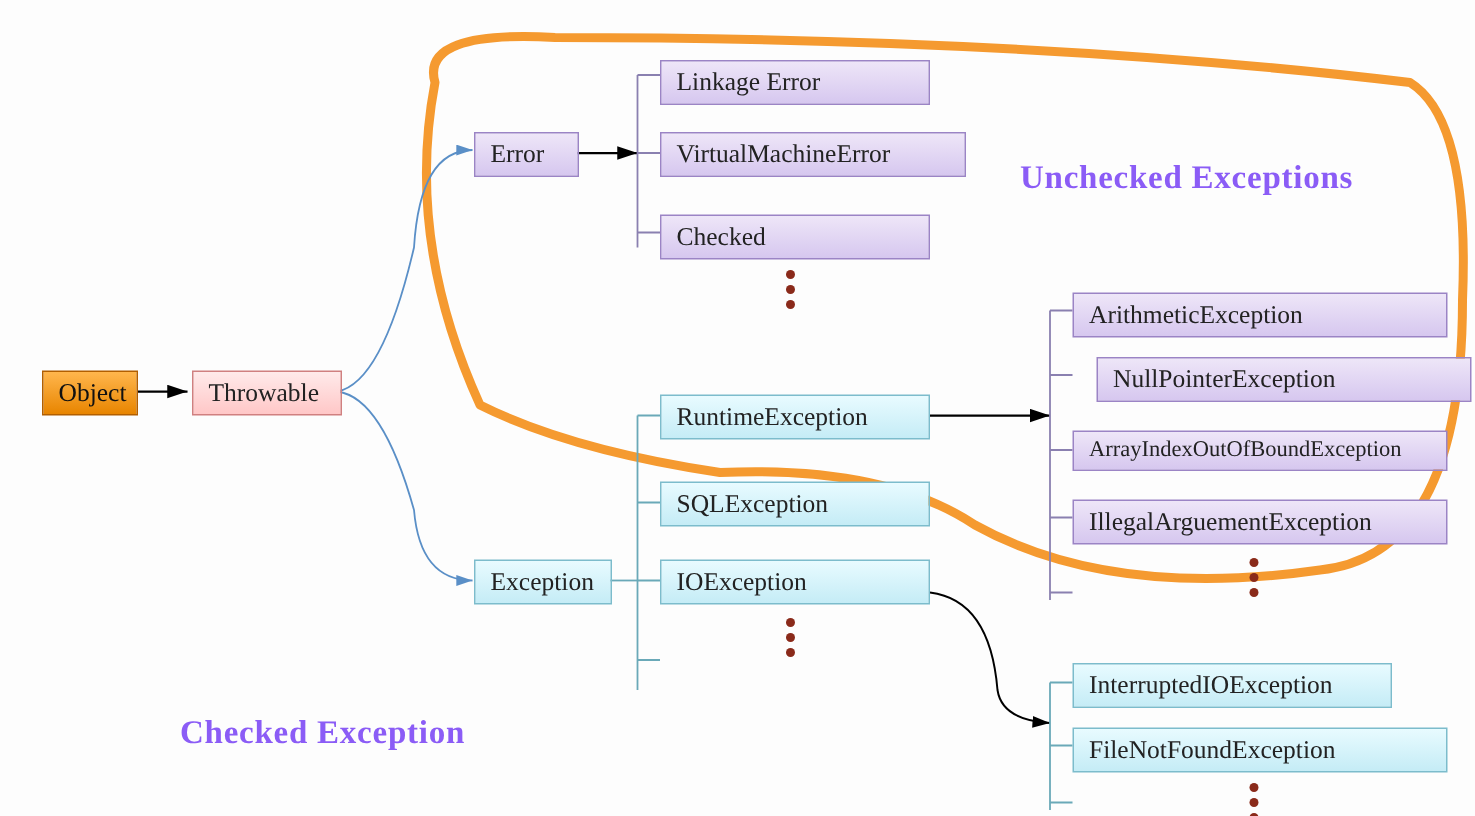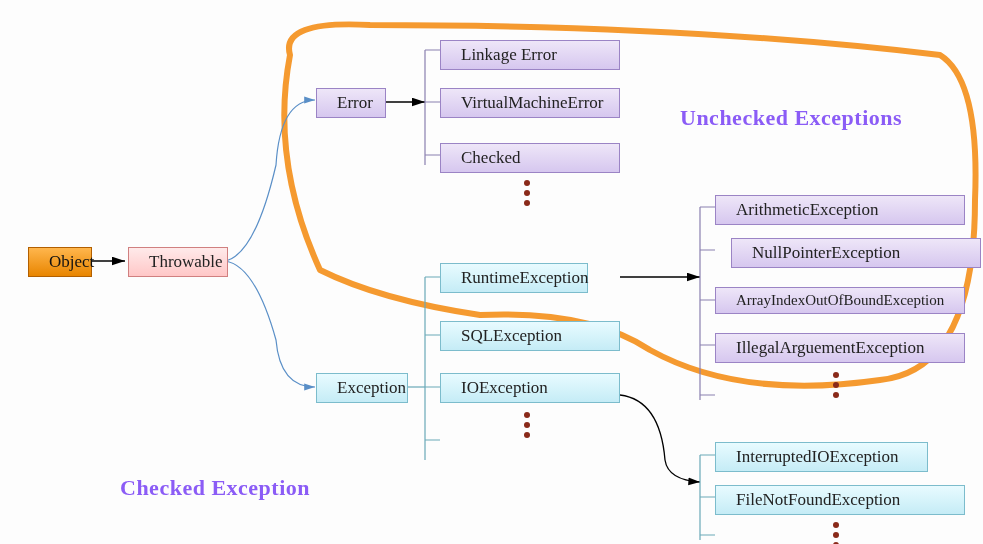--- a/index.html
+++ b/index.html
@@ -6,21 +6,21 @@
     margin: 0;
     width: 983px;
     height: 544px;
     background: #fdfdfd;
     position: relative;
     font-family: "Times New Roman", serif;
   }
   .node {
     position: absolute;
     border: 1px solid;
-    padding: 4px 20px;
+    padding: 4px 10px;
     font-size: 17px;
     color: #222;
     box-sizing: border-box;
     display: flex;
     align-items: flex-start;
   }
   .orange { background: linear-gradient(#ffb64d,#e88500); border-color: #b25f00; color:#111;}
   .pink   { background: linear-gradient(#ffeaea,#ffc7c7); border-color: #d08080;}
   .purple { background: linear-gradient(#eee6f8,#d6c7ef); border-color: #9b84c5;}
   .blue   { background: linear-gradient(#e8fbff,#c5ecf6); border-color: #7cbccc;}
@@ -91,36 +91,36 @@
 <div class="node pink" style="left:128px; top:247px; width:100px;">
   <span>Throwable</span>
 </div>
 
 <div class="node purple" style="left:316px; top:88px; width:70px;">
   <span>Error</span>
 </div>
 <div class="node purple" style="left:440px; top:40px; width:180px;">
   <span>Linkage Error</span>
 </div>
-<div class="node purple" style="left:440px; top:88px; width:180px;">
+<div class="node purple" style="left:440px; top:88px; width:204px;">
   <span>VirtualMachineError</span>
 </div>
 <div class="node purple" style="left:440px; top:143px; width:180px;">
   <span>Checked</span>
 </div>
 <div class="ellipsis" style="left:524px; top:178px;">
     <span></span>
     <span></span>
     <span></span>
   </div>
 
 <div class="node blue" style="left:316px; top:373px; width:92px;">
   <span>Exception</span>
 </div>
-<div class="node blue" style="left:440px; top:263px; width:148px;">
+<div class="node blue" style="left:440px; top:263px; width:180px;">
   <span>RuntimeException</span>
 </div>
 <div class="node blue" style="left:440px; top:321px; width:180px;">
   <span>SQLException</span>
 </div>
 <div class="node blue" style="left:440px; top:373px; width:180px;">
   <span>IOException</span>
 </div>
 <div class="ellipsis" style="left:524px; top:410px;">
     <span></span>

